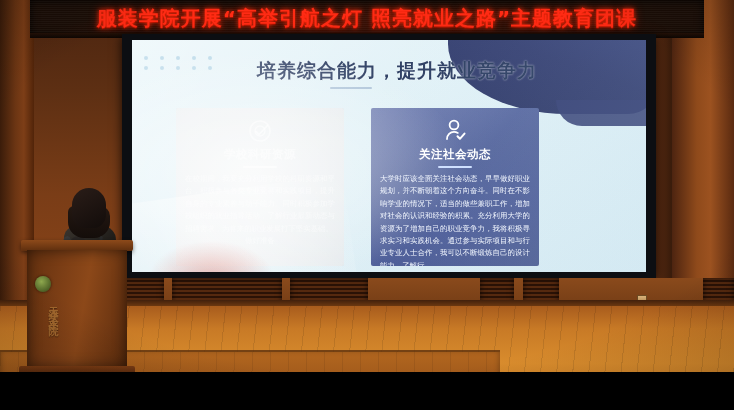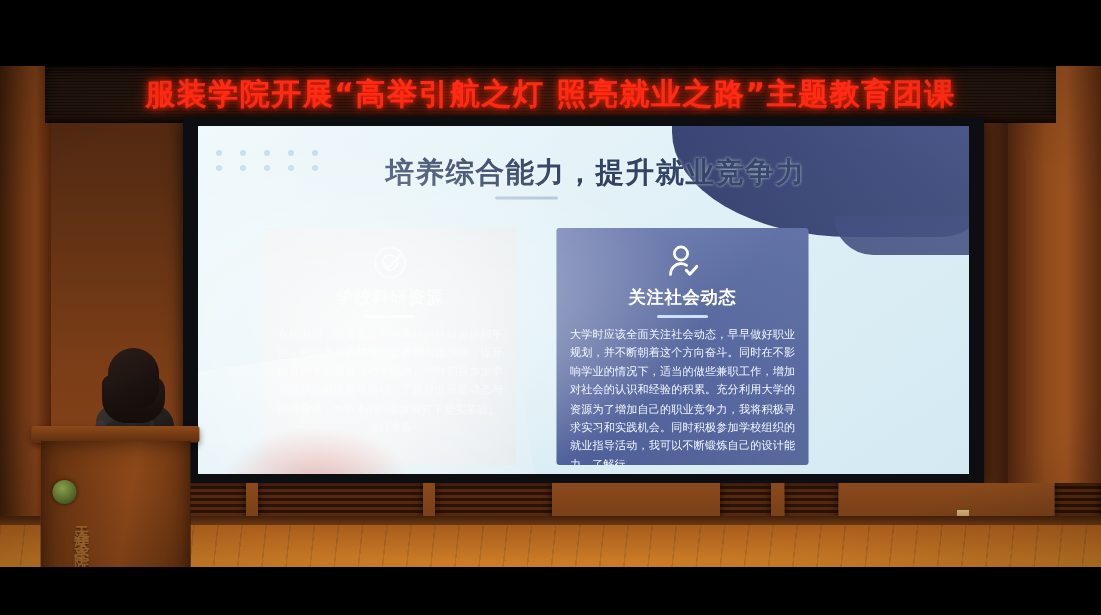--- a/index.html
+++ b/index.html
@@ -1,18 +1,18 @@
 <!DOCTYPE html>
 <html><head>
 <meta charset="utf-8">
 <style>
   html,body{margin:0;padding:0;background:#000;}
   body{width:734px;height:410px;overflow:hidden;font-family:"Liberation Sans",sans-serif;}
 
-  #scene{position:relative;width:734px;height:334px;overflow:hidden;background:#c4b5fd;margin-top:44px;}
+  #scene{position:relative;width:734px;height:372px;overflow:hidden;background:#c4b5fd;}
 
   
   .wall{
     position:absolute;left:0;top:0;width:734px;height:300px;
     background:linear-gradient(180deg,#4a2410 0%,#5d2f13 30%,#7a3d17 65%,#8a4418 100%);
   }
   .wall-col{
     position:absolute;top:0;height:300px;
     background:linear-gradient(90deg,rgba(0,0,0,.35),rgba(255,255,255,.06) 40%,rgba(0,0,0,.32));
   }
@@ -361,21 +361,21 @@
         <div class="card-icon">
           <svg width="28" height="28" viewBox="0 0 28 28">
             <circle cx="13" cy="8" r="4.4" fill="none" stroke="#ffffff" stroke-width="1.8"></circle>
             <path d="M6 22c0-4.2 3.2-7.2 7-7.2 1.4 0 2.7.4 3.8 1.1" fill="none" stroke="#ffffff" stroke-width="1.8" stroke-linecap="round"></path>
             <path d="M16.5 19.2l2.4 2.6 4.6-5.2" fill="none" stroke="#ffffff" stroke-width="2" stroke-linecap="round" stroke-linejoin="round"></path>
           </svg>
         </div>
         <div class="card-head">关注社会动态</div>
         <div class="card-sep"></div>
         <div class="card-body">
-          <span>大学时应该全面关注社会动态，早早做好职业规划，并不断朝着这个方向奋斗。同时在不影响学业的情况下，适当的做些兼职工作，增加对社会的认识和经验的积累。充分利用大学的资源为了增加自己的职业竞争力，我将积极寻求实习和实践机会。同时积极参加学校组织的就业指导活动，我可以不断锻炼自己的设计能力，了解行</span>
+          <span>大学时应该全面关注社会动态，早早做好职业规划，并不断朝着这个方向奋斗。同时在不影响学业的情况下，适当的做些兼职工作，增加对社会的认识和经验的积累。充分利用大学的资源为了增加自己的职业竞争力，我将积极寻求实习和实践机会。通过参与实际项目和与行业专业人士合作，我可以不断锻炼自己的设计能力，了解行</span>
           
         </div>
       </div>
 
       <div class="glare"></div>
       <div class="glare-red"></div>
     </div>
   </div>
 
   <div class="slat" style="left:34px;width:18px;"></div>

